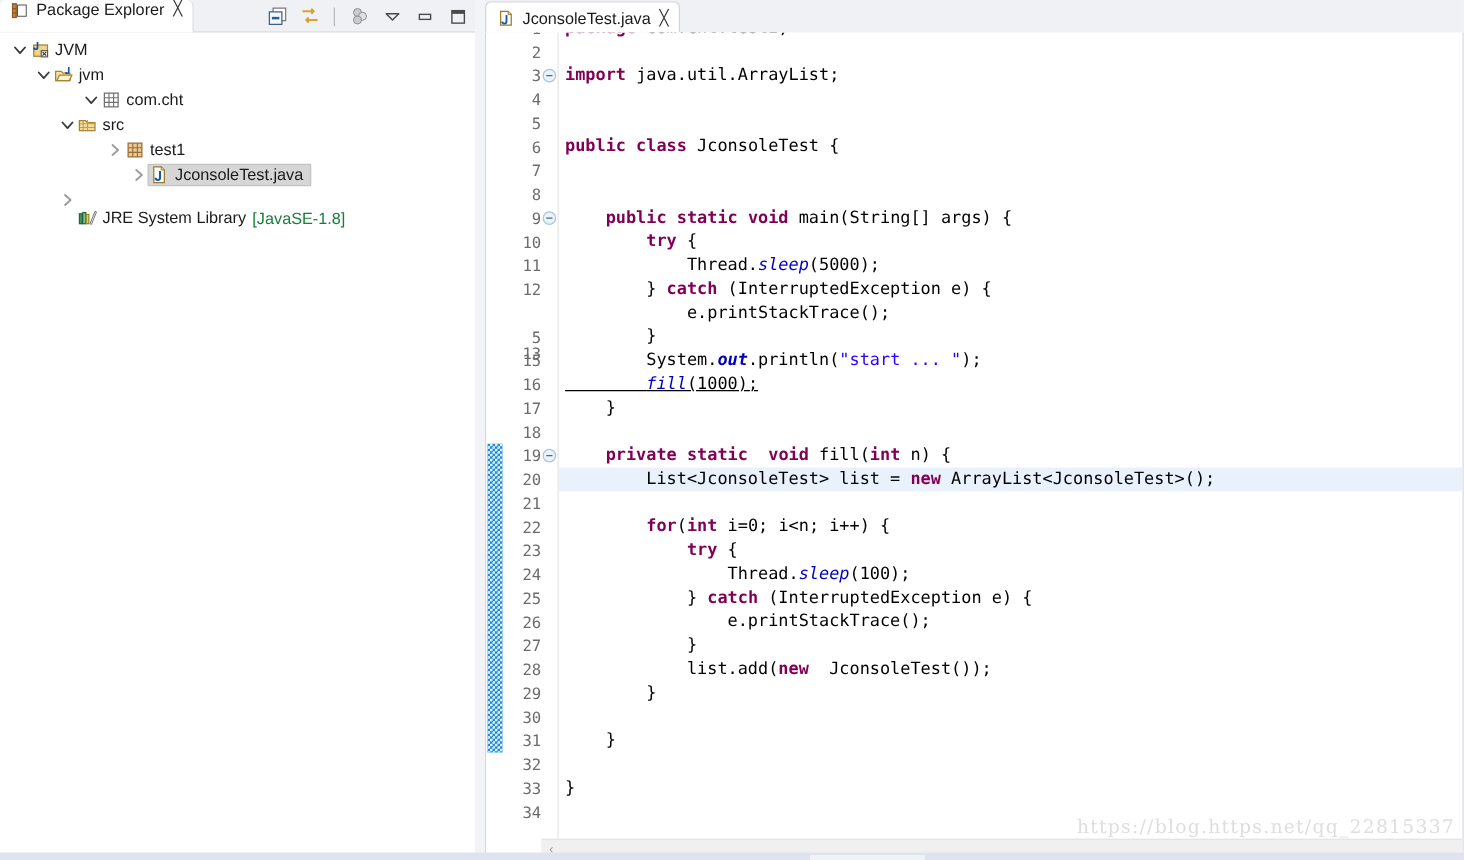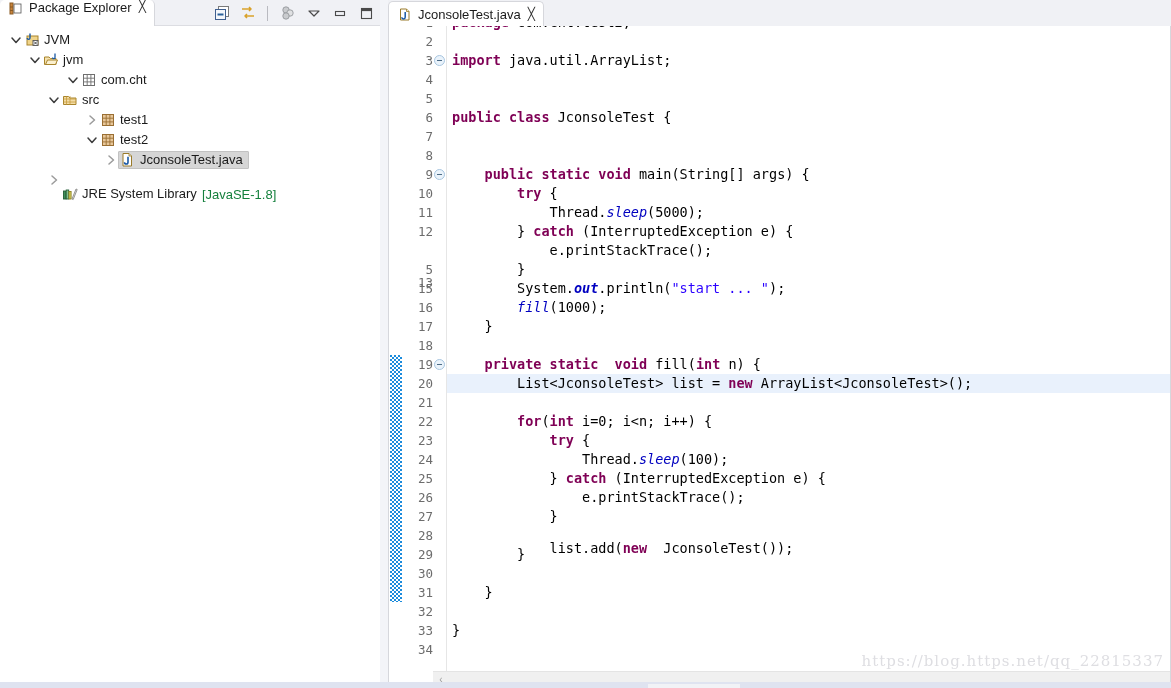--- a/index.html
+++ b/index.html
@@ -423,36 +423,20 @@
             </svg>
           </span>
           <span style="display: flex; align-items: center;">
             <span class="ticon">
               <svg width="16" height="16" viewBox="0 0 16 16">
                 <rect x="2.5" y="2.5" width="11" height="11" fill="#e8c79a" stroke="#9a6f33" stroke-width="1"></rect>
                 <path d="M6.2 2.5 v11 M9.9 2.5 v11 M2.5 6.2 h11 M2.5 9.9 h11" stroke="#9a6f33" stroke-width="0.9"></path>
               </svg>
             </span>
             <span class="tlabel">test1</span>
-          </span>
-        </div>
-        <div class="trow">
-          <span class="twist" style="margin-left: 84px;">
-            <svg width="16" height="16" viewBox="0 0 16 16">
-              <path d="M4 6 L8 10.5 L12 6" fill="none" stroke="#3c3c3c" stroke-width="1.5" stroke-linecap="round" stroke-linejoin="round"></path>
-            </svg>
-          </span>
-          <span style="display: flex; align-items: center;">
-            <span class="ticon">
-              <svg width="16" height="16" viewBox="0 0 16 16">
-                <rect x="2.5" y="2.5" width="11" height="11" fill="#e8c79a" stroke="#9a6f33" stroke-width="1"></rect>
-                <path d="M6.2 2.5 v11 M9.9 2.5 v11 M2.5 6.2 h11 M2.5 9.9 h11" stroke="#9a6f33" stroke-width="0.9"></path>
-              </svg>
-            </span>
-            <span class="tlabel">test2</span>
           </span>
         </div>
         <div class="trow">
           <span class="twist" style="margin-left: 103px;">
             <svg width="16" height="16" viewBox="0 0 16 16">
               <path d="M6 4 L10.5 8 L6 12" fill="none" stroke="#9b9b9b" stroke-width="1.5" stroke-linecap="round" stroke-linejoin="round"></path>
             </svg>
           </span>
           <span class="tsel" style="display: flex; align-items: center;">
             <span class="ticon">
@@ -558,33 +542,33 @@
           <div class="cline" style="top: 82px;"><span class="kw">public class</span> JconsoleTest {</div>
           <div class="cline" style="top: 101px;">&nbsp;</div>
           <div class="cline" style="top: 120px;">&nbsp;</div>
           <div class="cline" style="top: 139px;">    <span class="kw">public static void</span> main(String[] args) {</div>
           <div class="cline" style="top: 158px;">        <span class="kw">try</span> {</div>
           <div class="cline" style="top: 177px;">            Thread.<span class="stat">sleep</span>(5000);</div>
           <div class="cline" style="top: 196px;">        } <span class="kw">catch</span> (InterruptedException e) {</div>
           <div class="cline" style="top: 215px;">            e.printStackTrace();</div>
           <div class="cline" style="top: 234px;">        }</div>
           <div class="cline" style="top: 253px;">        System.<span class="statb">out</span>.println(<span class="str">"start ... "</span>);</div>
-          <div class="cline" style="top: 272px;">        <span class="stat">fill</span>(1000);</div>
+          <div class="cline" style="top: 272px; text-decoration: underline;">        <span class="stat">fill</span>(1000);</div>
           <div class="cline" style="top: 291px;">    }</div>
           <div class="cline" style="top: 310px;">&nbsp;</div>
           <div class="cline" style="top: 329px;">    <span class="kw">private static</span>  <span class="kw">void</span> fill(<span class="kw">int</span> n) {</div>
           <div class="cline hl" style="top: 348px;">        List&lt;JconsoleTest&gt; list = <span class="kw">new</span> ArrayList&lt;JconsoleTest&gt;();</div>
           <div class="cline" style="top: 367px;">&nbsp;</div>
           <div class="cline" style="top: 386px;">        <span class="kw">for</span>(<span class="kw">int</span> i=0; i&lt;n; i++) {</div>
           <div class="cline" style="top: 405px;">            <span class="kw">try</span> {</div>
           <div class="cline" style="top: 424px;">                Thread.<span class="stat">sleep</span>(100);</div>
           <div class="cline" style="top: 443px;">            } <span class="kw">catch</span> (InterruptedException e) {</div>
           <div class="cline" style="top: 462px;">                e.printStackTrace();</div>
           <div class="cline" style="top: 481px;">            }</div>
-          <div class="cline" style="top: 500px; margin-top: 13px;">            list.add(<span class="kw">new</span>  JconsoleTest());</div>
+          <div class="cline" style="top: 500px;">            list.add(<span class="kw">new</span>  JconsoleTest());</div>
           <div class="cline" style="top: 519px;">        }</div>
           <div class="cline" style="top: 538px;">&nbsp;</div>
           <div class="cline" style="top: 557px;">    }</div>
           <div class="cline" style="top: 576px;">&nbsp;</div>
           <div class="cline" style="top: 595px;">}</div>
           <div class="cline" style="top: 614px;">&nbsp;</div>
         </div>
 
       <div id="hscroll">
         <span class="arrow">‹</span>

